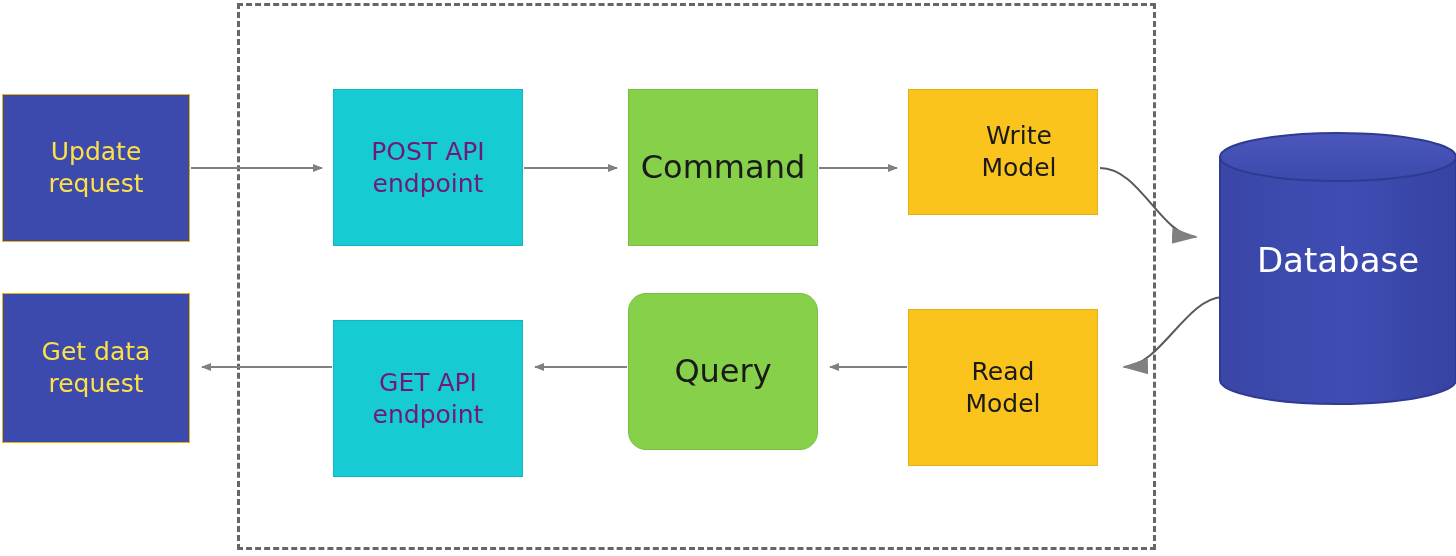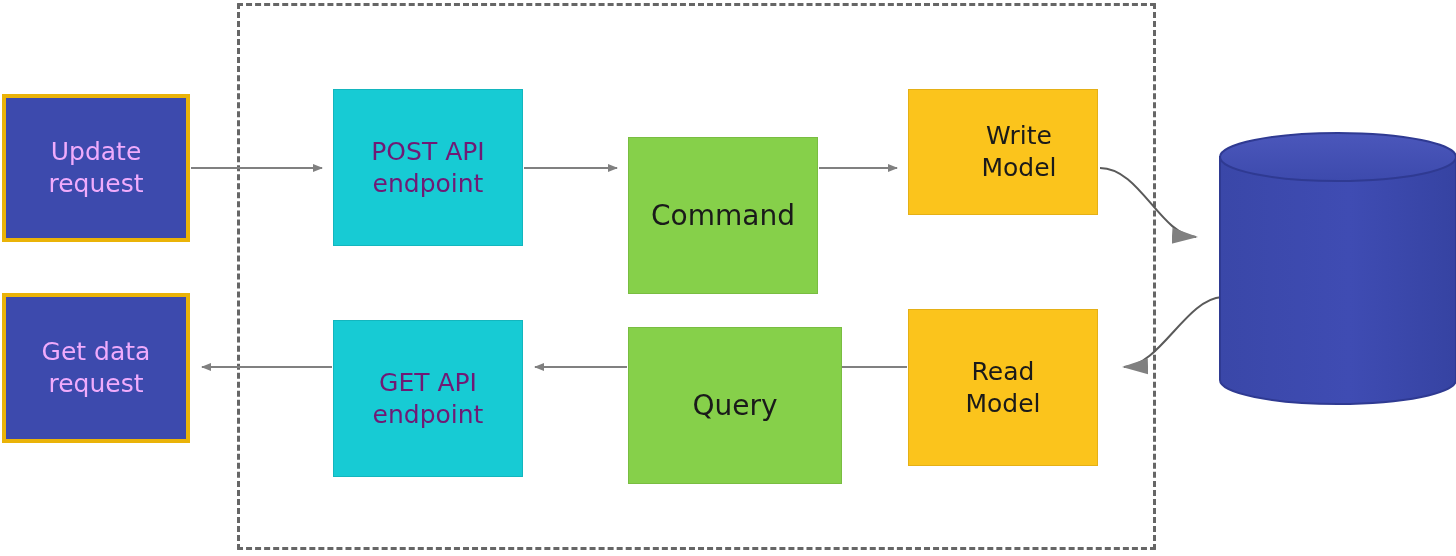--- a/index.html
+++ b/index.html
@@ -34,52 +34,51 @@
     box-sizing: border-box;
     display: flex;
     align-items: center;
     justify-content: center;
     text-align: center;
     line-height: 1.28;
     white-space: pre-line;
   }
   .node-blue {
     background: #3d4aad;
-    border: 4px solid #eab308;
-    color: #f0abfc;
+    border: 1px solid #eab308;
+    color: #fde047;
     font-size: 25px;
   }
   .node-cyan {
     background: #17cbd4;
     border: 1px solid #13b6be;
     color: #701a75;
     font-size: 25px;
   }
   .node-green {
     background: #86d04a;
     border: 1px solid #79bd41;
     color: #1a1a1a;
-    font-size: 28px;
-    margin-top: 48px;
+    font-size: 32px;
   }
   .node-yellow {
     background: #fbc41c;
     border: 1px solid #e5b016;
     color: #1a1a1a;
     font-size: 25px;
   }
 
   
   #n-update-request  { left: 2px;   top: 94px;  width: 188px; height: 148px; }
   #n-post-api        { left: 333px; top: 89px;  width: 190px; height: 157px; }
   #n-command         { left: 628px; top: 89px;  width: 190px; height: 157px; }
   #n-write-model     { left: 908px; top: 89px;  width: 190px; height: 126px; padding-left: 32px; }
   #n-getdata-request { left: 2px;   top: 293px; width: 188px; height: 150px; }
   #n-get-api         { left: 333px; top: 293px; width: 190px; height: 157px; margin-top: 27px; }
-  #n-query           { left: 628px; top: 279px; width: 214px; height: 157px; }
+  #n-query           { left: 628px; top: 293px; width: 190px; height: 157px; border-radius: 18px; }
   #n-read-model      { left: 908px; top: 293px; width: 190px; height: 157px; margin-top: 16px; }
   .db-label {
     position: absolute;
     left: 1220px;
     top: 240px;
     width: 236px;
     text-align: center;
     color: #ffffff;
     font-size: 34px;
     font-family: "DejaVu Sans", "Liberation Sans", sans-serif;
@@ -135,20 +134,21 @@
     <path d="M1100,168 C1140,168 1160,235 1196,237" stroke="#5a5a5a" stroke-width="2" fill="none" marker-end="url(#arrow-curve)"></path>
 
     <path d="M1222,297 C1186,299 1160,366 1124,367" stroke="#5a5a5a" stroke-width="2" fill="none" marker-end="url(#arrow-curve)"></path>
 
     <g>
       <path d="M1220,157 L1220,380 A118,24 0 0 0 1456,380 L1456,157 Z" fill="url(#db-side)" stroke="#2f3a92" stroke-width="2"></path>
       <ellipse cx="1338" cy="157" rx="118" ry="24" fill="url(#db-top)" stroke="#2f3a92" stroke-width="2"></ellipse>
     </g>
   </svg>
 
+  <div class="db-label">Database</div>
 
   <div id="n-update-request" class="node node-blue">
     <span>Update
 request</span>
   </div>
 
   <div id="n-post-api" class="node node-cyan">
     <span>POST API
 endpoint</span>
   </div>

